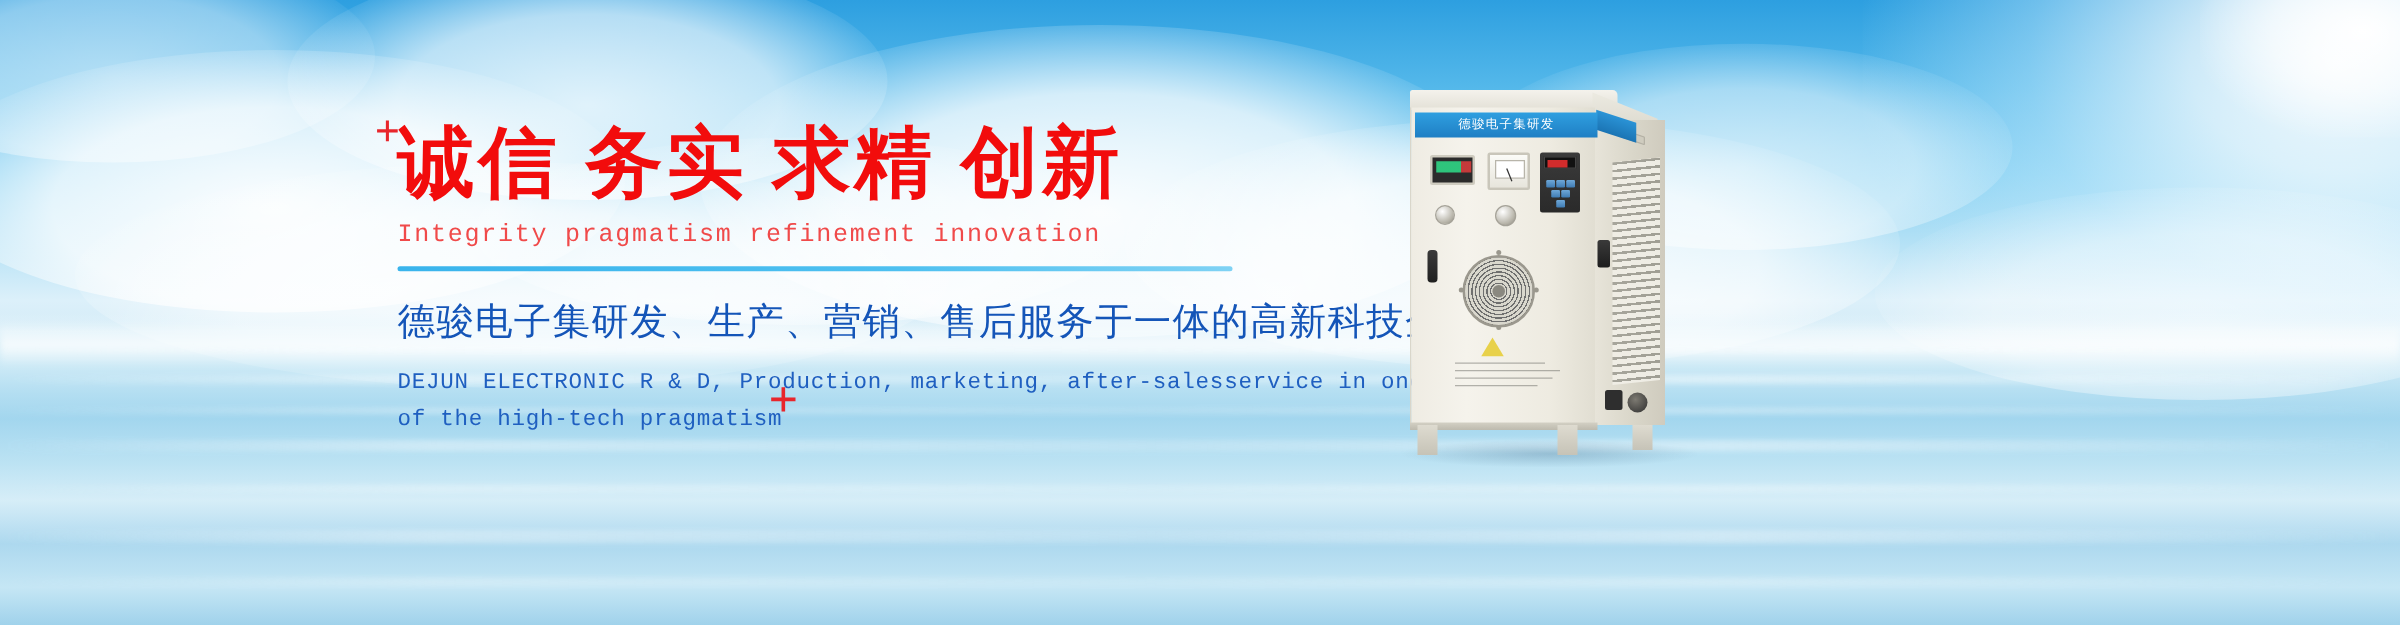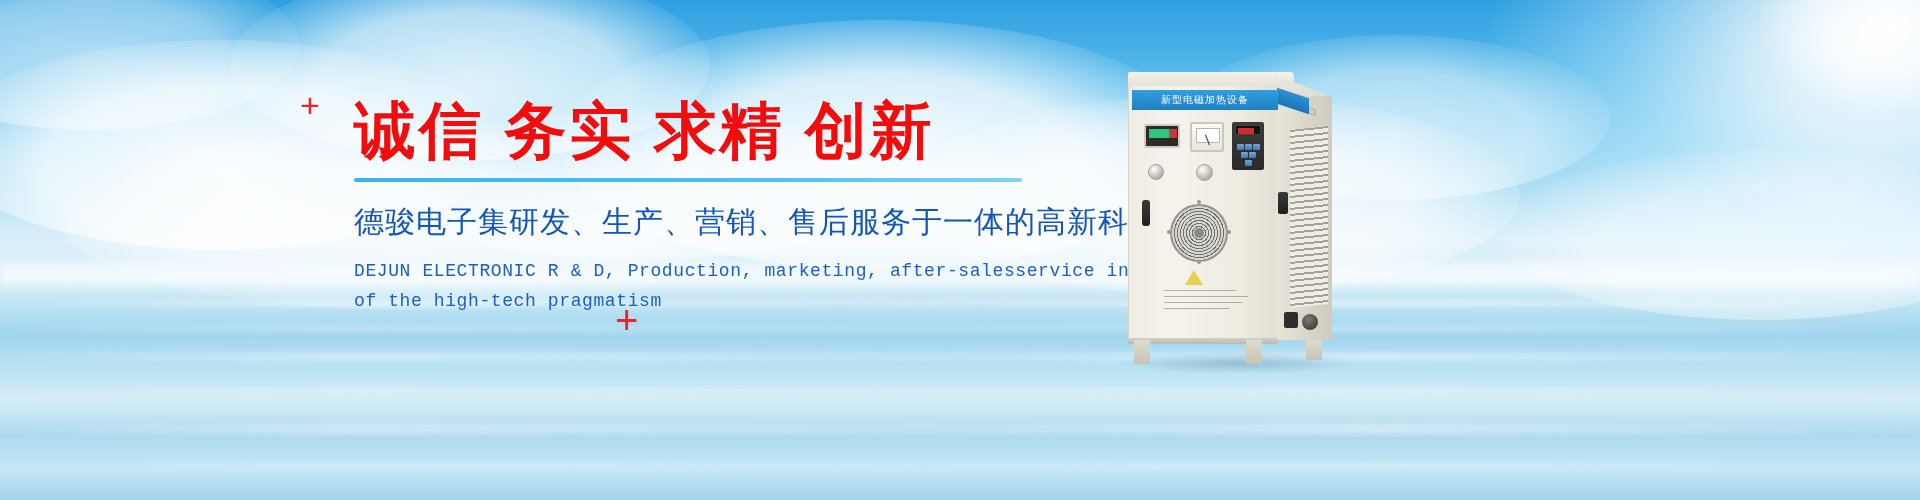--- a/index.html
+++ b/index.html
@@ -112,21 +112,20 @@
     background:linear-gradient(to bottom,
       rgba(255,255,255,0.0), rgba(255,255,255,0.75), rgba(255,255,255,0.0));
     filter:blur(3px);
   }
 
   
   .text-block {
     position:absolute;
     left:318px; top:96px;
     width:700px;
-    margin-left:36px;
   }
 
   .plus-mark {
     position:absolute;
     color:#e8262c;
     font-weight:300;
     line-height:1;
     user-select:none;
   }
   .plus-top { left:300px; top:88px; font-size:34px; }
@@ -424,38 +423,39 @@
   <div class="sea-streak s3"></div>
   <div class="sea-streak s4"></div>
   <div class="sea-streak s5"></div>
   <div class="sea-streak s6"></div>
 
   <div class="plus-mark plus-top">+</div>
   <div class="plus-mark plus-bottom">+</div>
 
   <div class="text-block">
     <div class="headline">诚信 务实 求精 创新</div>
+    <div class="headline-en">Integrity  pragmatism  refinement  innovation</div>
     <div class="divider"></div>
     <div class="subline-cn">德骏电子集研发、生产、营销、售后服务于一体的高新科技企业</div>
     <div class="subline-en">
       <div>DEJUN ELECTRONIC R &amp; D, Production, marketing, after-salesservice in one</div>
       <div>of the high-tech pragmatism</div>
     </div>
   </div>
 
   <div class="m-shadow"></div>
   <div class="machine">
     <div class="m-top"></div>
     <div class="m-top-side"></div>
     <div class="m-side"></div>
     <div class="m-side-vents"></div>
     <div class="m-vent-top-side"></div>
     <div class="m-front"></div>
     <div class="m-label-side"></div>
-    <div class="m-label">新型电磁加热设备</div>
+    <div class="m-label">德骏电子集研发</div>
 
     <div class="m-display">
       <div class="m-display-digits"></div>
     </div>
 
     <div class="m-gauge">
       <div class="m-gauge-face">
         <div class="m-gauge-needle"></div>
       </div>
     </div>

